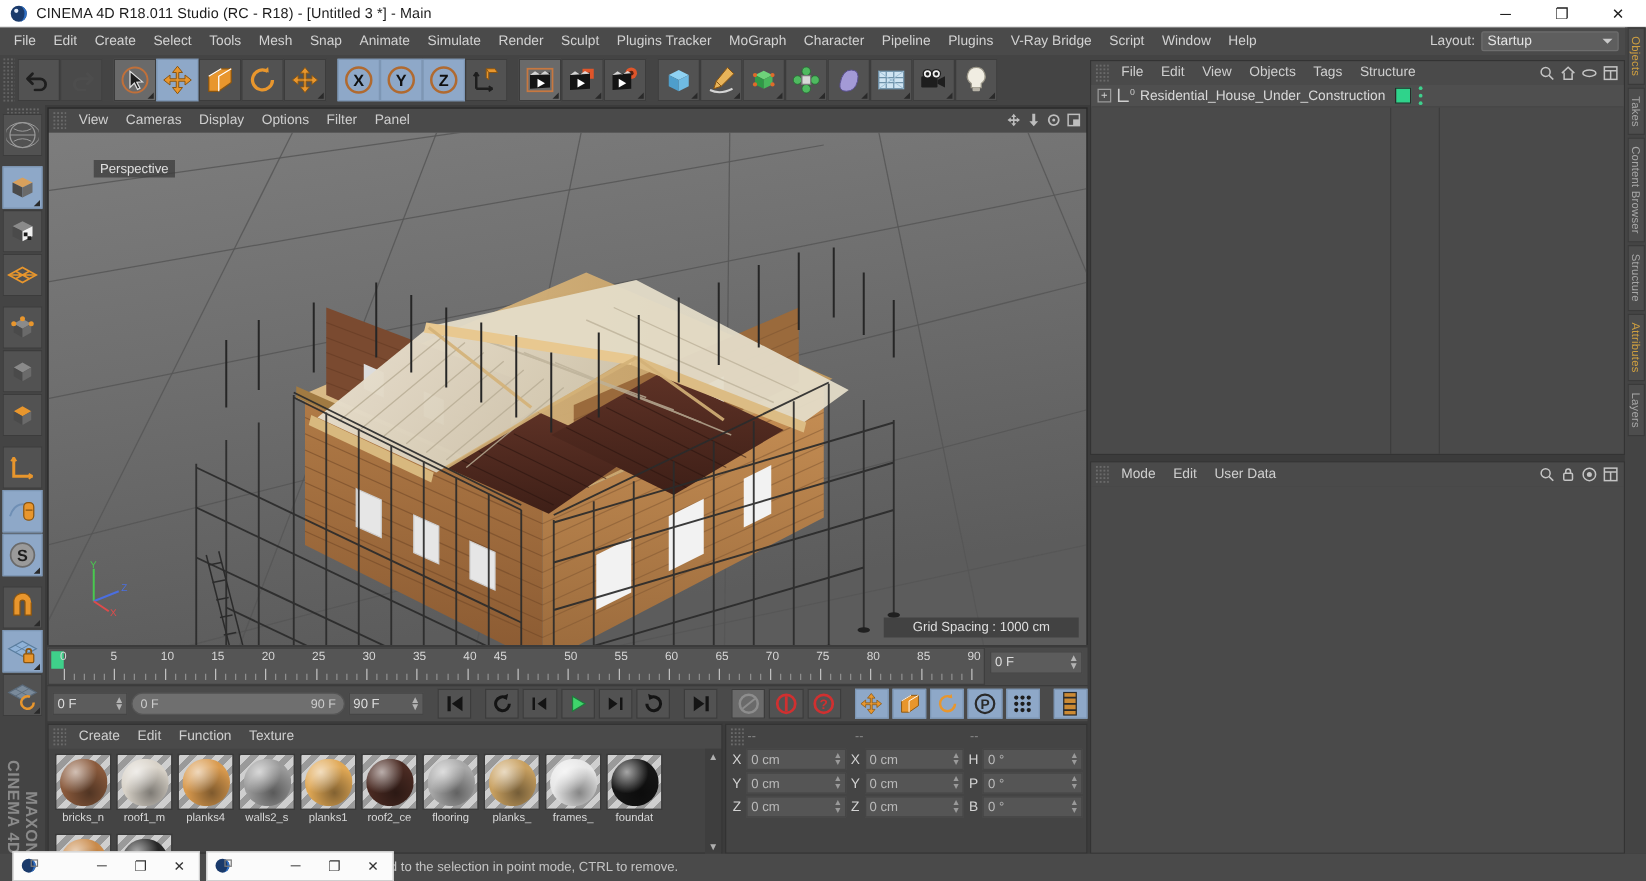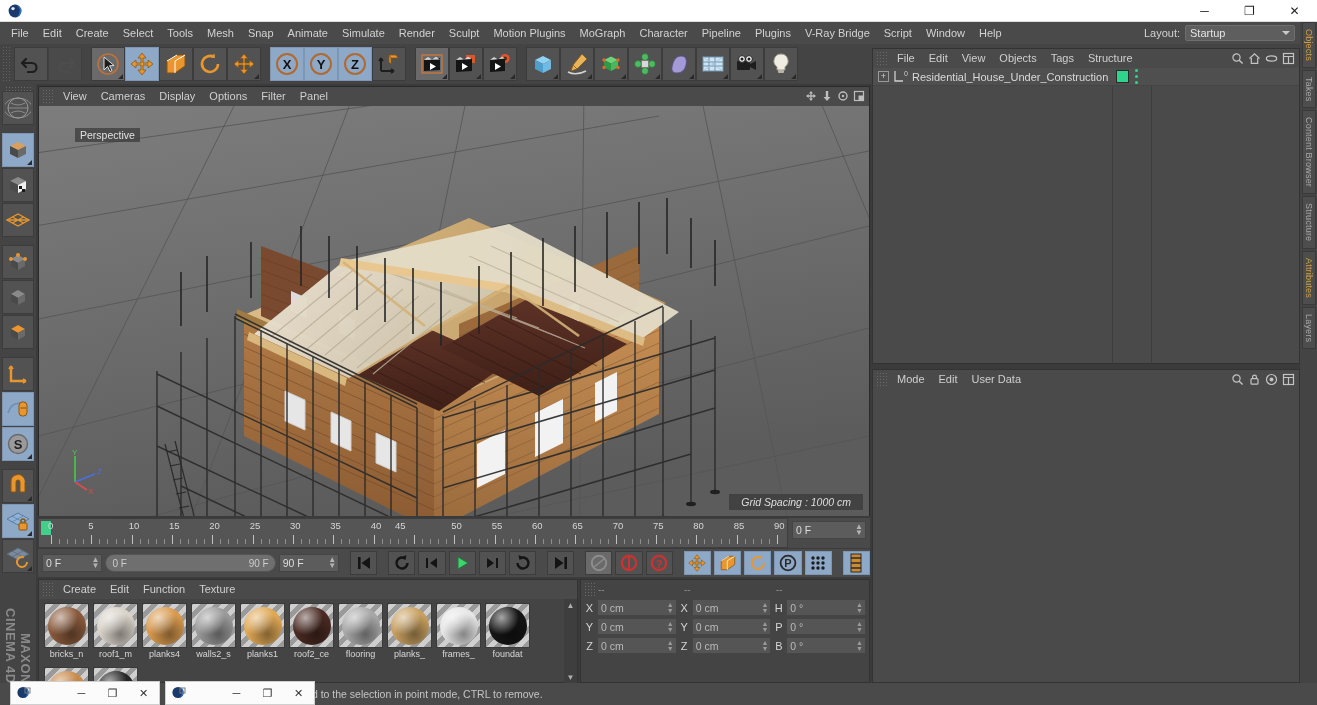--- a/index.html
+++ b/index.html
@@ -143,21 +143,21 @@
     overflow: hidden; background: #6f6f6f;
   }
   .vp-label {
     position: absolute; left: 4px; top: 22px;
     background: rgba(60,60,60,.75); color: #e0e0e0;
     font-size: 10.5px; padding: 1px 5px; z-index: 5; margin-left: 32px;
   }
   .grid-spacing {
     position: absolute; right: 6px; bottom: 6px; z-index: 5;
     background: rgba(60,60,60,.8); color: #dedede;
-    font-size: 10.5px; padding: 2px 12px; font-style: italic;
+    font-size: 10.5px; padding: 2px 23px;
   }
   .axis-gizmo { position: absolute; left: 22px; bottom: 18px; z-index: 5; }
 
   
   .timeline {
     position: absolute; left: 38px; top: 518px; width: 832px; height: 30px;
     background: #4a4a4a; display: flex; align-items: flex-start;
   }
   .tl-ruler {
     position: relative; width: 750px; height: 30px;
@@ -345,41 +345,42 @@
 <div id="app">
 
   <div class="titlebar">
     <span class="tb-icon">
       <svg width="14" height="14" viewBox="0 0 14 14">
         <circle cx="7" cy="7" r="6.4" fill="#1a3a6b"></circle>
         <path d="M7 .6a6.4 6.4 0 0 1 0 12.8A4.6 6.4 0 0 0 7 .6z" fill="#2f6fc4"></path>
         <circle cx="5" cy="4.6" r="1.7" fill="#dfe9f7"></circle>
       </svg>
     </span>
+    <span class="tb-title">CINEMA 4D R18.011 Studio (RC - R18) - [Untitled 3 *] - Main</span>
     <div class="tb-buttons">
       <div class="tb-btn">─</div>
       <div class="tb-btn">❐</div>
       <div class="tb-btn close">✕</div>
     </div>
   </div>
 
   <div class="menubar">
     <div id="menu-items" style="display:flex;align-items:center;padding-left:4px;">
         <div class="menu-item">File</div>
         <div class="menu-item">Edit</div>
         <div class="menu-item">Create</div>
         <div class="menu-item">Select</div>
         <div class="menu-item">Tools</div>
         <div class="menu-item">Mesh</div>
         <div class="menu-item">Snap</div>
         <div class="menu-item">Animate</div>
         <div class="menu-item">Simulate</div>
         <div class="menu-item">Render</div>
         <div class="menu-item">Sculpt</div>
-        <div class="menu-item">Motion Plugins</div>
+        <div class="menu-item">Plugins Tracker</div>
         <div class="menu-item">MoGraph</div>
         <div class="menu-item">Character</div>
         <div class="menu-item">Pipeline</div>
         <div class="menu-item">Plugins</div>
         <div class="menu-item">V-Ray Bridge</div>
         <div class="menu-item">Script</div>
         <div class="menu-item">Window</div>
         <div class="menu-item">Help</div>
       </div>
     <div class="layout-wrap">

